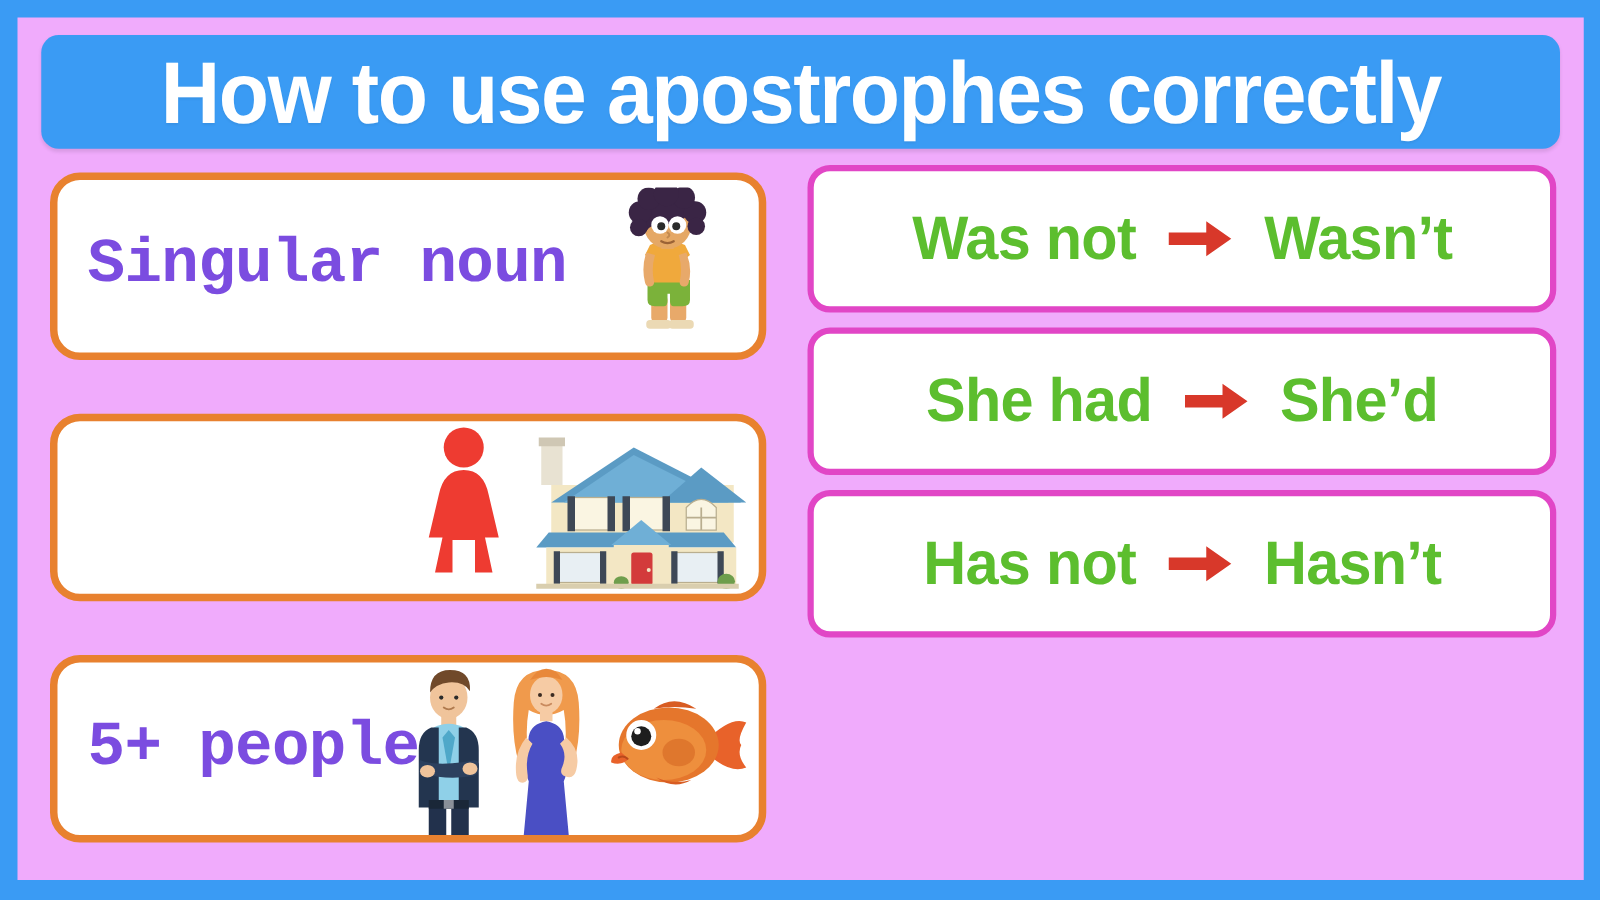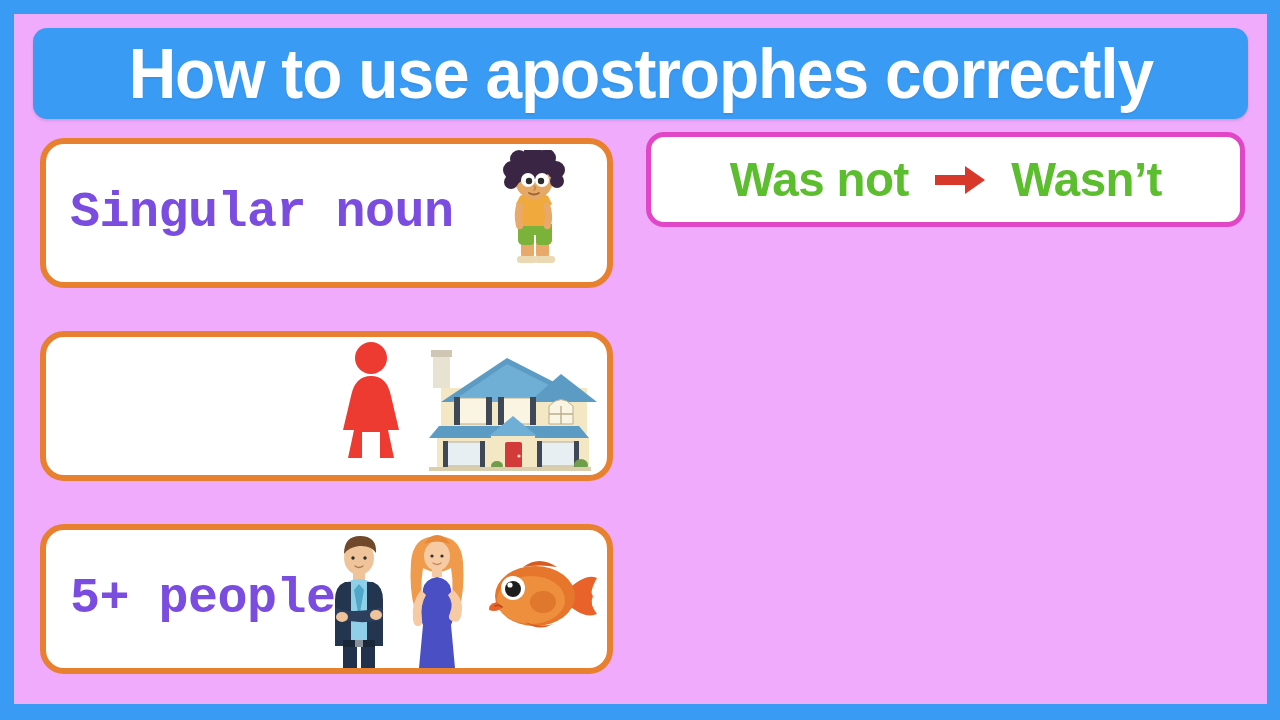--- a/index.html
+++ b/index.html
@@ -117,21 +117,21 @@
   }
 
   
   .art-boy      { right: 28px; align-items: center; }
   .art-plural   { right: 4px;  align-items: center; }
   .art-people   { right: 6px;  align-items: flex-end; }
 
   
   .contraction-card {
     width: 100%;
-    height: 95px;
+    height: 118px;
     background: #FFFFFF;
     border: 5px solid #E146C6;
     border-radius: 18px;
     display: flex;
     align-items: center;
     justify-content: center;
     gap: 22px;
     padding: 0 14px;
   }
   .contraction-word {
@@ -341,20 +341,34 @@
 
         <div class="contraction-card">
           <span class="contraction-word">Was not</span>
           <svg class="arrow-icon" viewBox="0 0 54 34" aria-hidden="true">
             <path d="M2 12 h30 v-9 l20 14 -20 14 v-9 h-30 z" fill="#D8382A"></path>
           </svg>
           <span class="contraction-word">Wasn’t</span>
         </div>
 
 
-
+        <div class="contraction-card">
+          <span class="contraction-word">She had</span>
+          <svg class="arrow-icon" viewBox="0 0 54 34" aria-hidden="true">
+            <path d="M2 12 h30 v-9 l20 14 -20 14 v-9 h-30 z" fill="#D8382A"></path>
+          </svg>
+          <span class="contraction-word">She’d</span>
+        </div>
+
+        <div class="contraction-card">
+          <span class="contraction-word">Has not</span>
+          <svg class="arrow-icon" viewBox="0 0 54 34" aria-hidden="true">
+            <path d="M2 12 h30 v-9 l20 14 -20 14 v-9 h-30 z" fill="#D8382A"></path>
+          </svg>
+          <span class="contraction-word">Hasn’t</span>
+        </div>
 
 
       </div>
 
     </div>
   </div>
 </div>
 
 </body></html>

